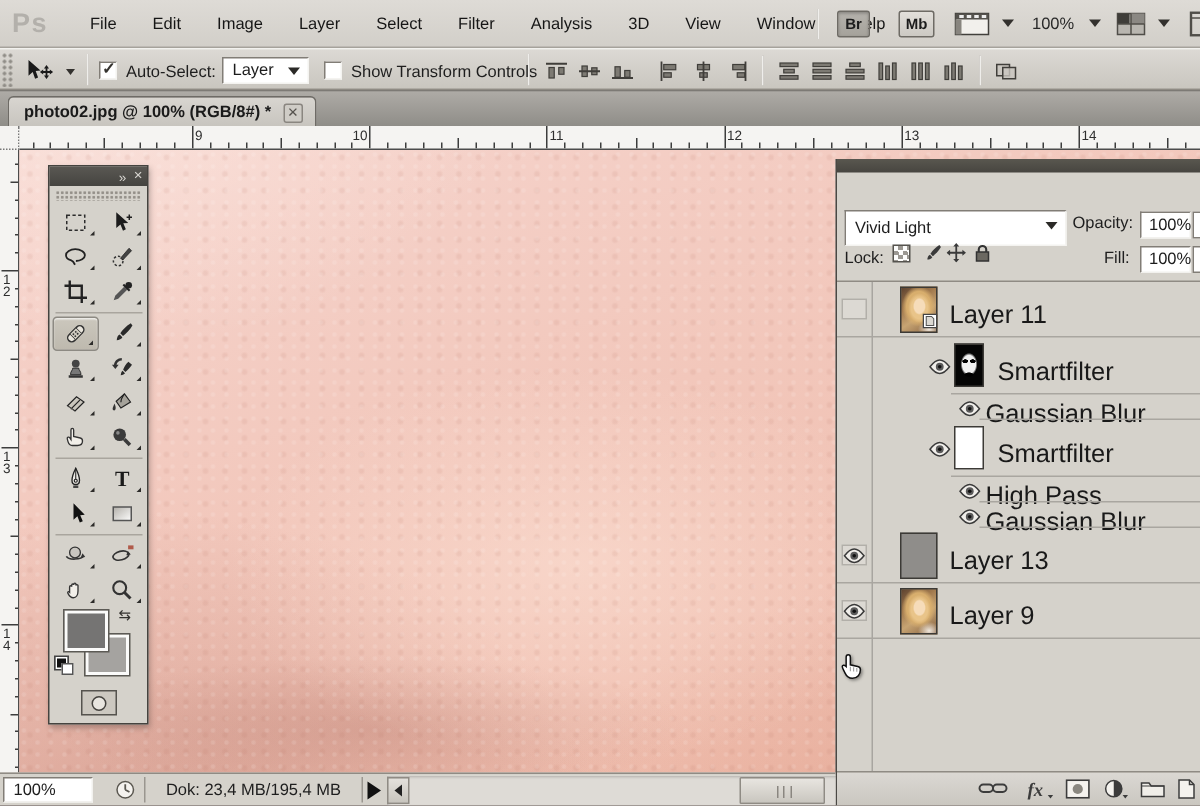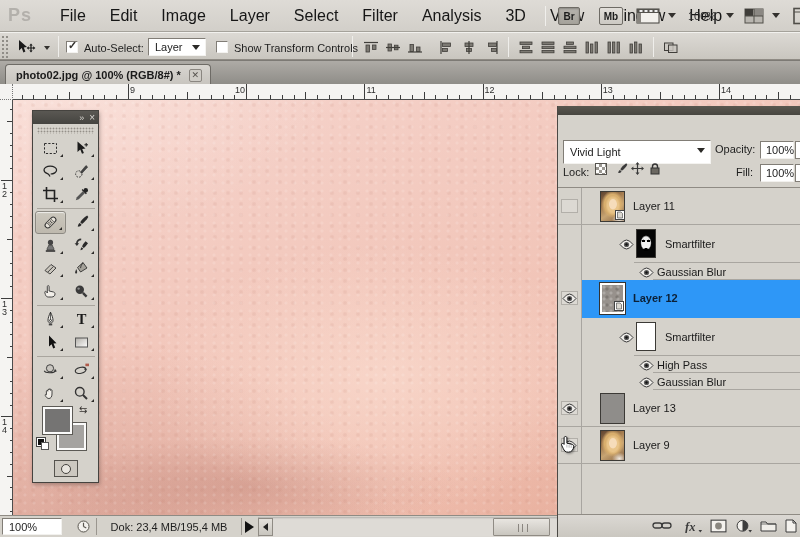--- a/index.html
+++ b/index.html
@@ -4,21 +4,21 @@
 <style>
   html,body{margin:0;padding:0;background:#555;}
   *{box-sizing:border-box;}
   .screen{position:relative;width:800px;height:537px;background:#d6d3ce;overflow:hidden;
     font-family:"Liberation Sans",sans-serif;font-size:11px;color:#1c1c1c;-webkit-font-smoothing:antialiased;}
   
   .menubar{position:absolute;left:0;top:0;width:800px;height:32px;
     background:linear-gradient(#dedbd6,#d2cfc9);border-bottom:1px solid #a5a29b;}
   .ps-logo{position:absolute;left:8px;top:5px;font-size:18px;font-weight:bold;color:#b3b0ab;letter-spacing:1px;}
   .menu-items{position:absolute;left:48px;top:0;height:32px;display:flex;align-items:center;}
-  .mitem{padding:0 12px;font-size:16px;color:#161616;height:32px;display:flex;align-items:center;}
+  .mitem{padding:0 12px;font-size:11px;color:#161616;height:32px;display:flex;align-items:center;}
   .mb-sep{position:absolute;left:545px;top:6px;width:1px;height:20px;background:#8f8c86;border-right:1px solid #f0efec;}
   .mb-btn{position:absolute;top:7px;height:18px;display:flex;align-items:center;justify-content:center;
     font-size:10px;font-weight:bold;border:1px solid #6e6b65;border-radius:2px;}
   .mb-br{left:558px;width:22px;background:linear-gradient(#b6b3ad,#a5a29b);box-shadow:inset 0 1px 2px rgba(0,0,0,.25);}
   .mb-mb{left:599px;width:24px;background:linear-gradient(#e2dfda,#ccc9c3);}
   .mb-film{position:absolute;left:636px;top:8px;}
   .mb-caret{position:absolute;top:13px;width:0;height:0;border-left:4px solid transparent;border-right:4px solid transparent;border-top:5px solid #33312e;}
   .mb-zoom{position:absolute;left:688px;top:10px;font-size:11px;color:#2a2a2a;}
   .mb-layout{position:absolute;left:744px;top:8px;}
   .mb-partial{position:absolute;left:792px;top:7px;}
@@ -131,21 +131,21 @@
     radial-gradient(circle at 5px 4px, rgba(0,0,0,.16) 0 1px, rgba(0,0,0,0) 2.2px);
     background-size:7px 6px,10px 8px;}
   .th-facemask{background-color:#050505;background-image:
     radial-gradient(ellipse 2.5px 1.6px at 36% 40%, #000 0 70%, rgba(0,0,0,0) 85%),
     radial-gradient(ellipse 2.5px 1.6px at 64% 40%, #000 0 70%, rgba(0,0,0,0) 85%),
     radial-gradient(ellipse 4px 2px at 50% 73%, #000 0 62%, rgba(0,0,0,0) 80%),
     radial-gradient(ellipse 8px 11px at 50% 48%, #f0f0f0 0 55%, rgba(240,240,240,0) 70%);}
   .th-white{background:#fff;}
   .th-gray{background:#8f8d8a;}
   .sobadge{position:absolute;right:-1px;bottom:-1px;}
-  .lname{position:absolute;font-size:11px;color:#191919;text-align:center;}
+  .lname{position:absolute;font-size:17px;color:#191919;text-align:center;}
   .lrow.selected .rowbg{position:absolute;left:24px;top:0;right:0;bottom:0;background:#2e97f7;}
   .lrow.selected .lname{font-weight:bold;color:#0c2036;}
   .lp-bottom{position:absolute;left:0;top:408px;width:243px;height:23px;background:linear-gradient(#dbd8d3,#cac7c0);
     border-top:1px solid #8f8b84;}
   .lpb-ic{position:absolute;top:4px;margin-left:10px;}
   .cursor{position:absolute;left:2px;top:329px;z-index:30;filter:drop-shadow(1px 1px 1px rgba(0,0,0,.4));}
   
   .statusbar{position:absolute;left:0;top:515px;width:557px;height:22px;background:#d5d2cb;border-top:1px solid #8f8b84;}
   .sb-zoom{position:absolute;left:2px;top:2px;width:60px;height:17px;background:#fff;
     border:1px solid;border-color:#817d76 #f2f1ee #f2f1ee #817d76;font-size:11px;display:flex;align-items:center;padding-left:6px;}
@@ -675,37 +675,20 @@
           <div class="eyefloat" style="left: 80px; top: 3px;">
             <svg width="15" height="11" viewBox="0 0 15 11">
               <path d="M1 5.5 Q4.5 1 7.5 1 Q10.5 1 14 5.5 Q10.5 10 7.5 10 Q4.5 10 1 5.5 Z" fill="#f0eeea" stroke="#3a3a3a" stroke-width="1"></path>
               <circle cx="7.5" cy="5.5" r="2.6" fill="#5a5a5a"></circle>
               <circle cx="7.5" cy="5.5" r="1.2" fill="#111"></circle>
             </svg>
           </div>
           <div class="lname" style="left: 99px; top: 3px;">Gaussian Blur</div>
           <div class="ul" style="left: 95px;"></div>
         </div>
-        <div class="lrow selected" style="height: 38px;">
-          <div class="rowbg"></div>
-          <div class="eyewell" style="top: 11px;">
-            <svg width="15" height="11" viewBox="0 0 15 11">
-              <path d="M1 5.5 Q4.5 1 7.5 1 Q10.5 1 14 5.5 Q10.5 10 7.5 10 Q4.5 10 1 5.5 Z" fill="#f0eeea" stroke="#3a3a3a" stroke-width="1"></path>
-              <circle cx="7.5" cy="5.5" r="2.6" fill="#5a5a5a"></circle>
-              <circle cx="7.5" cy="5.5" r="1.2" fill="#111"></circle>
-            </svg>
-          </div>
-          <div class="thumb th-graytex" style="left: 42px; top: 3px; width: 25px; height: 31px; border: 2px solid rgb(255, 255, 255); outline: rgb(51, 51, 51) solid 1px;">
-            <div class="sobadge"><svg width="10" height="10" viewBox="0 0 10 10">
-                <rect x="0.5" y="0.5" width="9" height="9" fill="#fff" stroke="#444"></rect>
-                <path d="M2.5 2 L6 2 L7.5 3.5 L7.5 8 L2.5 8 Z" fill="#dcd9d2" stroke="#555" stroke-width=".7"></path>
-              </svg></div>
-          </div>
-          <div class="lname" style="left: 75px; top: 12px;">Layer 12</div>
-        </div>
         <div class="lrow" style="height: 38px;">
           <div class="eyefloat" style="left: 60px; top: 13px;">
             <svg width="15" height="11" viewBox="0 0 15 11">
               <path d="M1 5.5 Q4.5 1 7.5 1 Q10.5 1 14 5.5 Q10.5 10 7.5 10 Q4.5 10 1 5.5 Z" fill="#f0eeea" stroke="#3a3a3a" stroke-width="1"></path>
               <circle cx="7.5" cy="5.5" r="2.6" fill="#5a5a5a"></circle>
               <circle cx="7.5" cy="5.5" r="1.2" fill="#111"></circle>
             </svg>
           </div>
           <div class="thumb th-white" style="left: 78px; top: 4px; width: 20px; height: 29px;"></div>
           <div class="lname" style="left: 107px; top: 13px;">Smartfilter</div>

